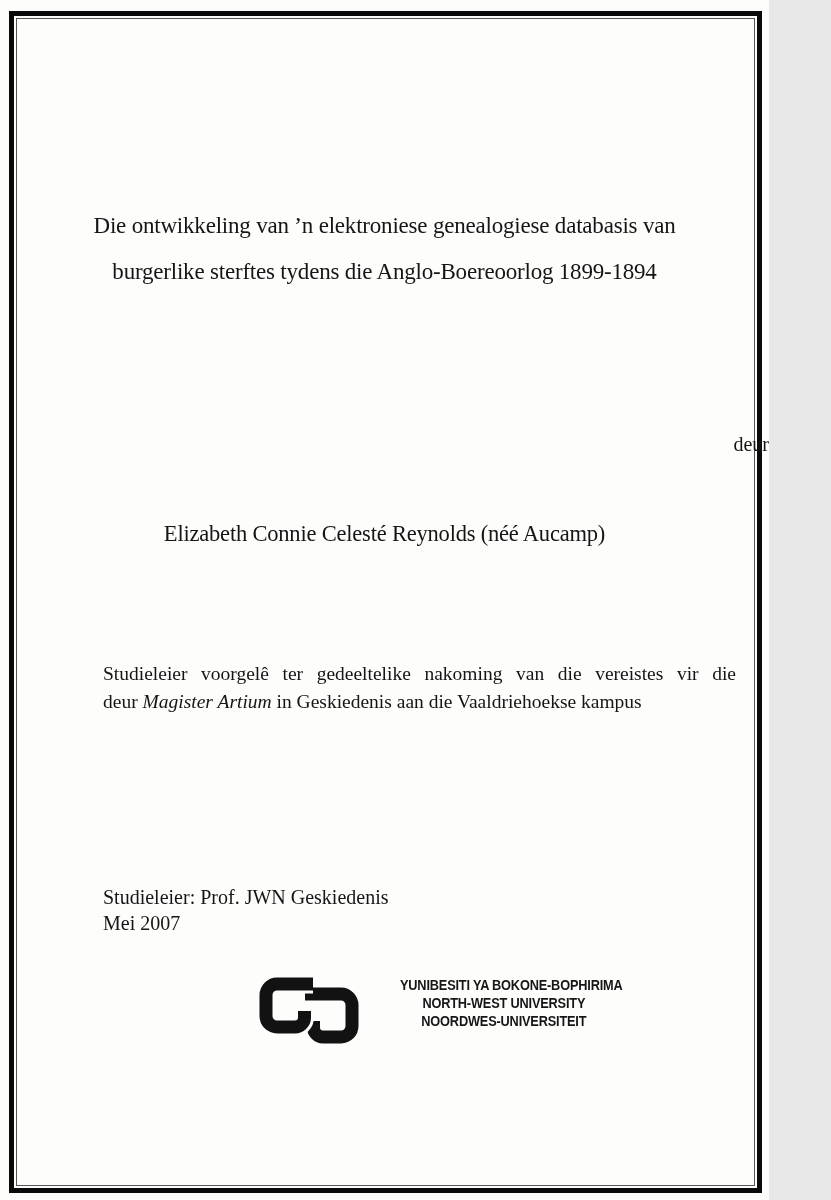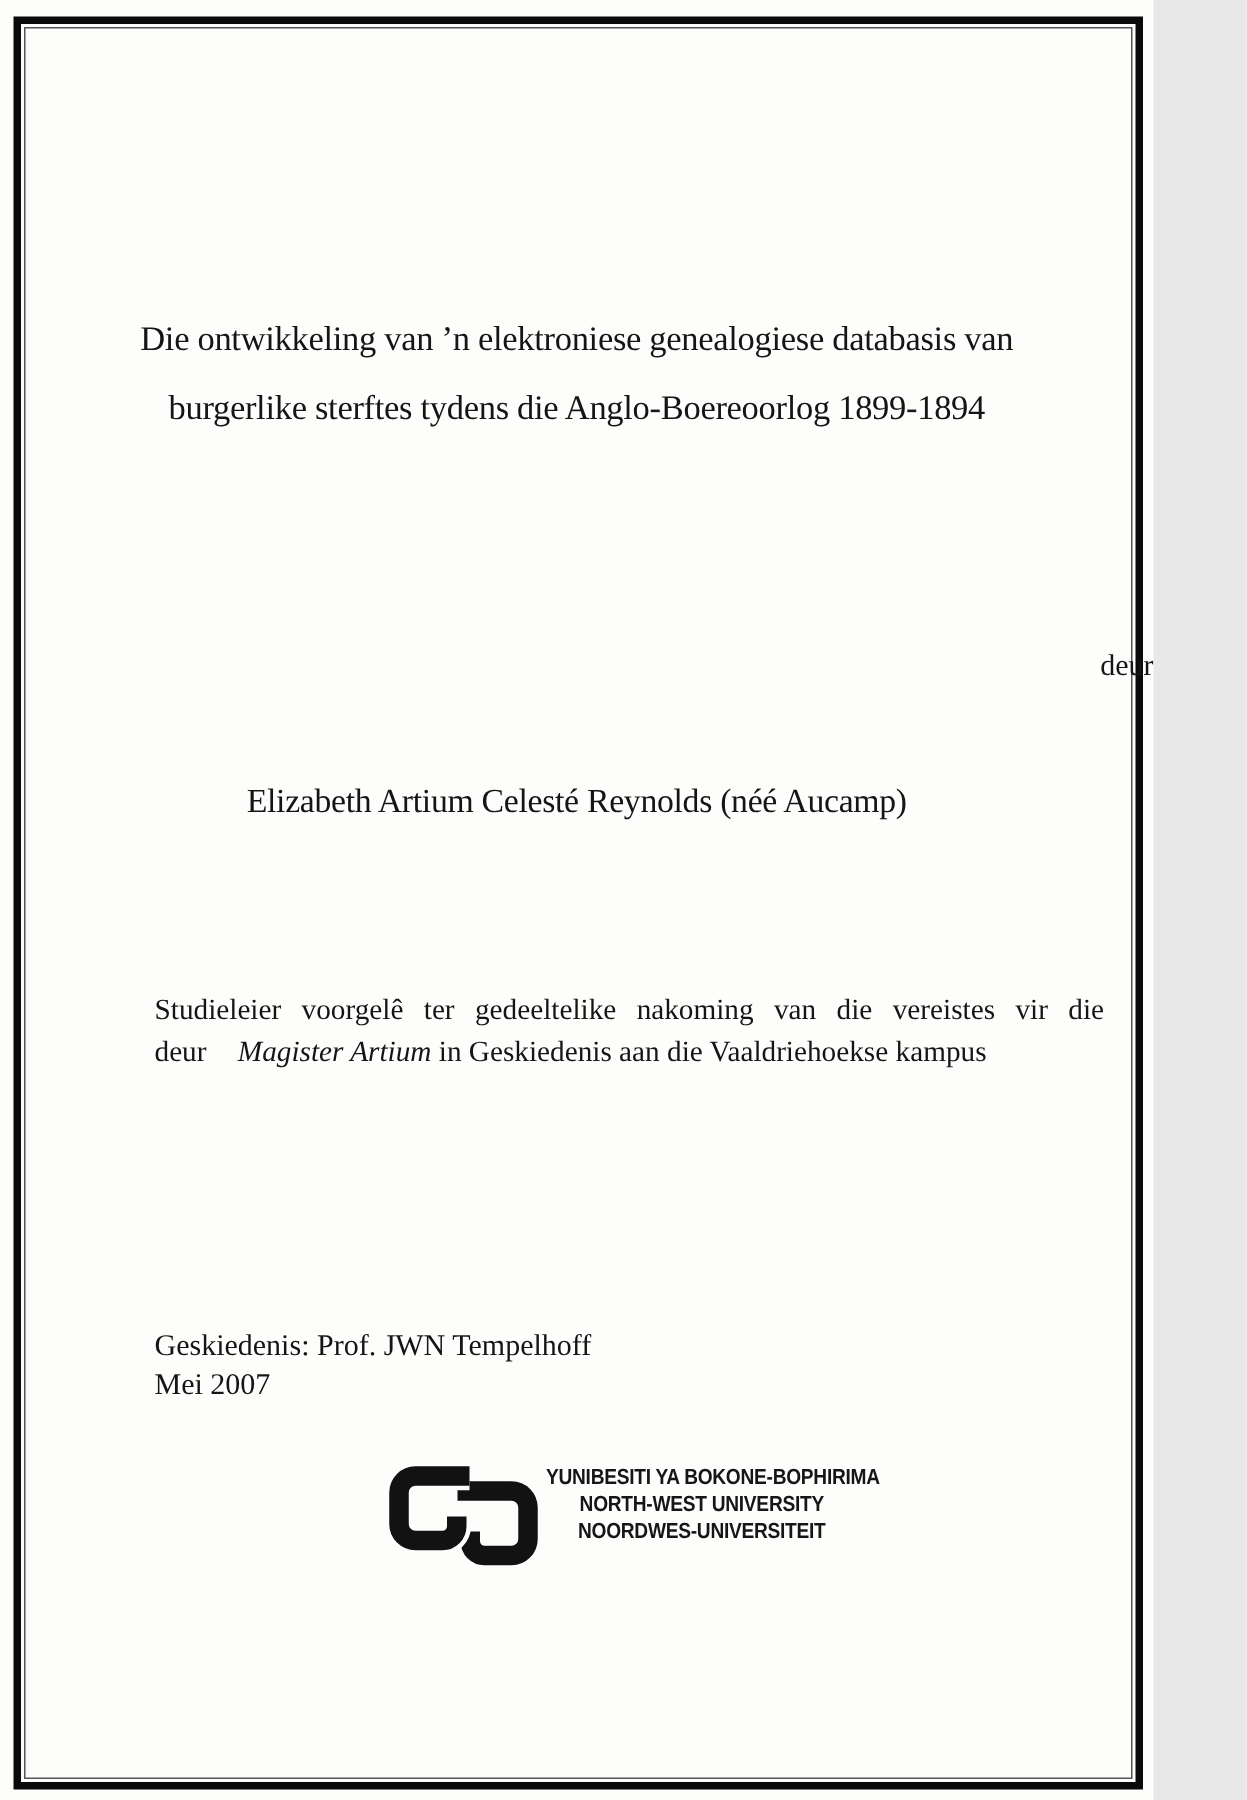--- a/index.html
+++ b/index.html
@@ -50,32 +50,33 @@
     position: absolute;
     left: 103px; top: 660px;
     width: 633px;
     font-size: 19.5px;
     line-height: 27.5px;
   }
   .degree-statement .justified {
     text-align: justify;
     text-align-last: justify;
   }
-  .italic { font-style: italic; margin-left: 16px; }
+  .italic { font-style: italic; }
   .footer-block {
     position: absolute;
     left: 103px; top: 884px;
     font-size: 20px;
     line-height: 26px;
   }
   .logo-block {
     position: absolute;
     left: 256px; top: 968px;
     display: flex;
     align-items: flex-start;
+    gap: 36px;
   }
   .logo-mark { display: block; }
   .logo-text {
     margin-left: 2px;
     margin-top: 8px;
     width: 236px;
     transform: scaleX(0.88);
     transform-origin: left top;
     text-align: center;
     font-family: "Liberation Sans", sans-serif;
@@ -96,29 +97,29 @@
     <div class="frame-inner"></div>
   </div>
 
   <div class="thesis-title">
     <div>Die ontwikkeling van ’n elektroniese genealogiese databasis van</div>
     <div>burgerlike sterftes tydens die Anglo-Boereoorlog 1899-1894</div>
   </div>
 
   <div class="byline-deur">deur</div>
 
-  <div class="author-name">Elizabeth Artium Celesté Reynolds (néé Aucamp)</div>
+  <div class="author-name">Elizabeth Connie Celesté Reynolds (néé Aucamp)</div>
 
   <div class="degree-statement">
     <div class="justified">Studieleier voorgelê ter gedeeltelike nakoming van die vereistes vir die</div>
     <div><span>deur </span><span class="italic">Magister Artium</span><span> in Geskiedenis aan die Vaaldriehoekse kampus</span></div>
   </div>
 
   <div class="footer-block">
-    <div>Geskiedenis: Prof. JWN Tempelhoff</div>
+    <div>Studieleier: Prof. JWN Geskiedenis</div>
     <div>Mei 2007</div>
   </div>
 
   <div class="logo-block">
     <svg class="logo-mark" width="106" height="84" viewBox="0 0 106 84" aria-hidden="true">
 
       <path d="M 57 16 H 21 A 11 11 0 0 0 10 27 V 48 A 11 11 0 0 0 21 59 H 39 A 9.5 9.5 0 0 0 48.5 49.5 V 43" transform="translate(106 10) scale(-1 1)" fill="none" stroke="#121212" stroke-width="13" stroke-linecap="butt"></path>
 
       <path d="M 57 16 H 21 A 11 11 0 0 0 10 27 V 48 A 11 11 0 0 0 21 59 H 39 A 9.5 9.5 0 0 0 48.5 49.5 V 43" fill="none" stroke="#fdfdfc" stroke-width="19" stroke-linecap="butt"></path>
 

